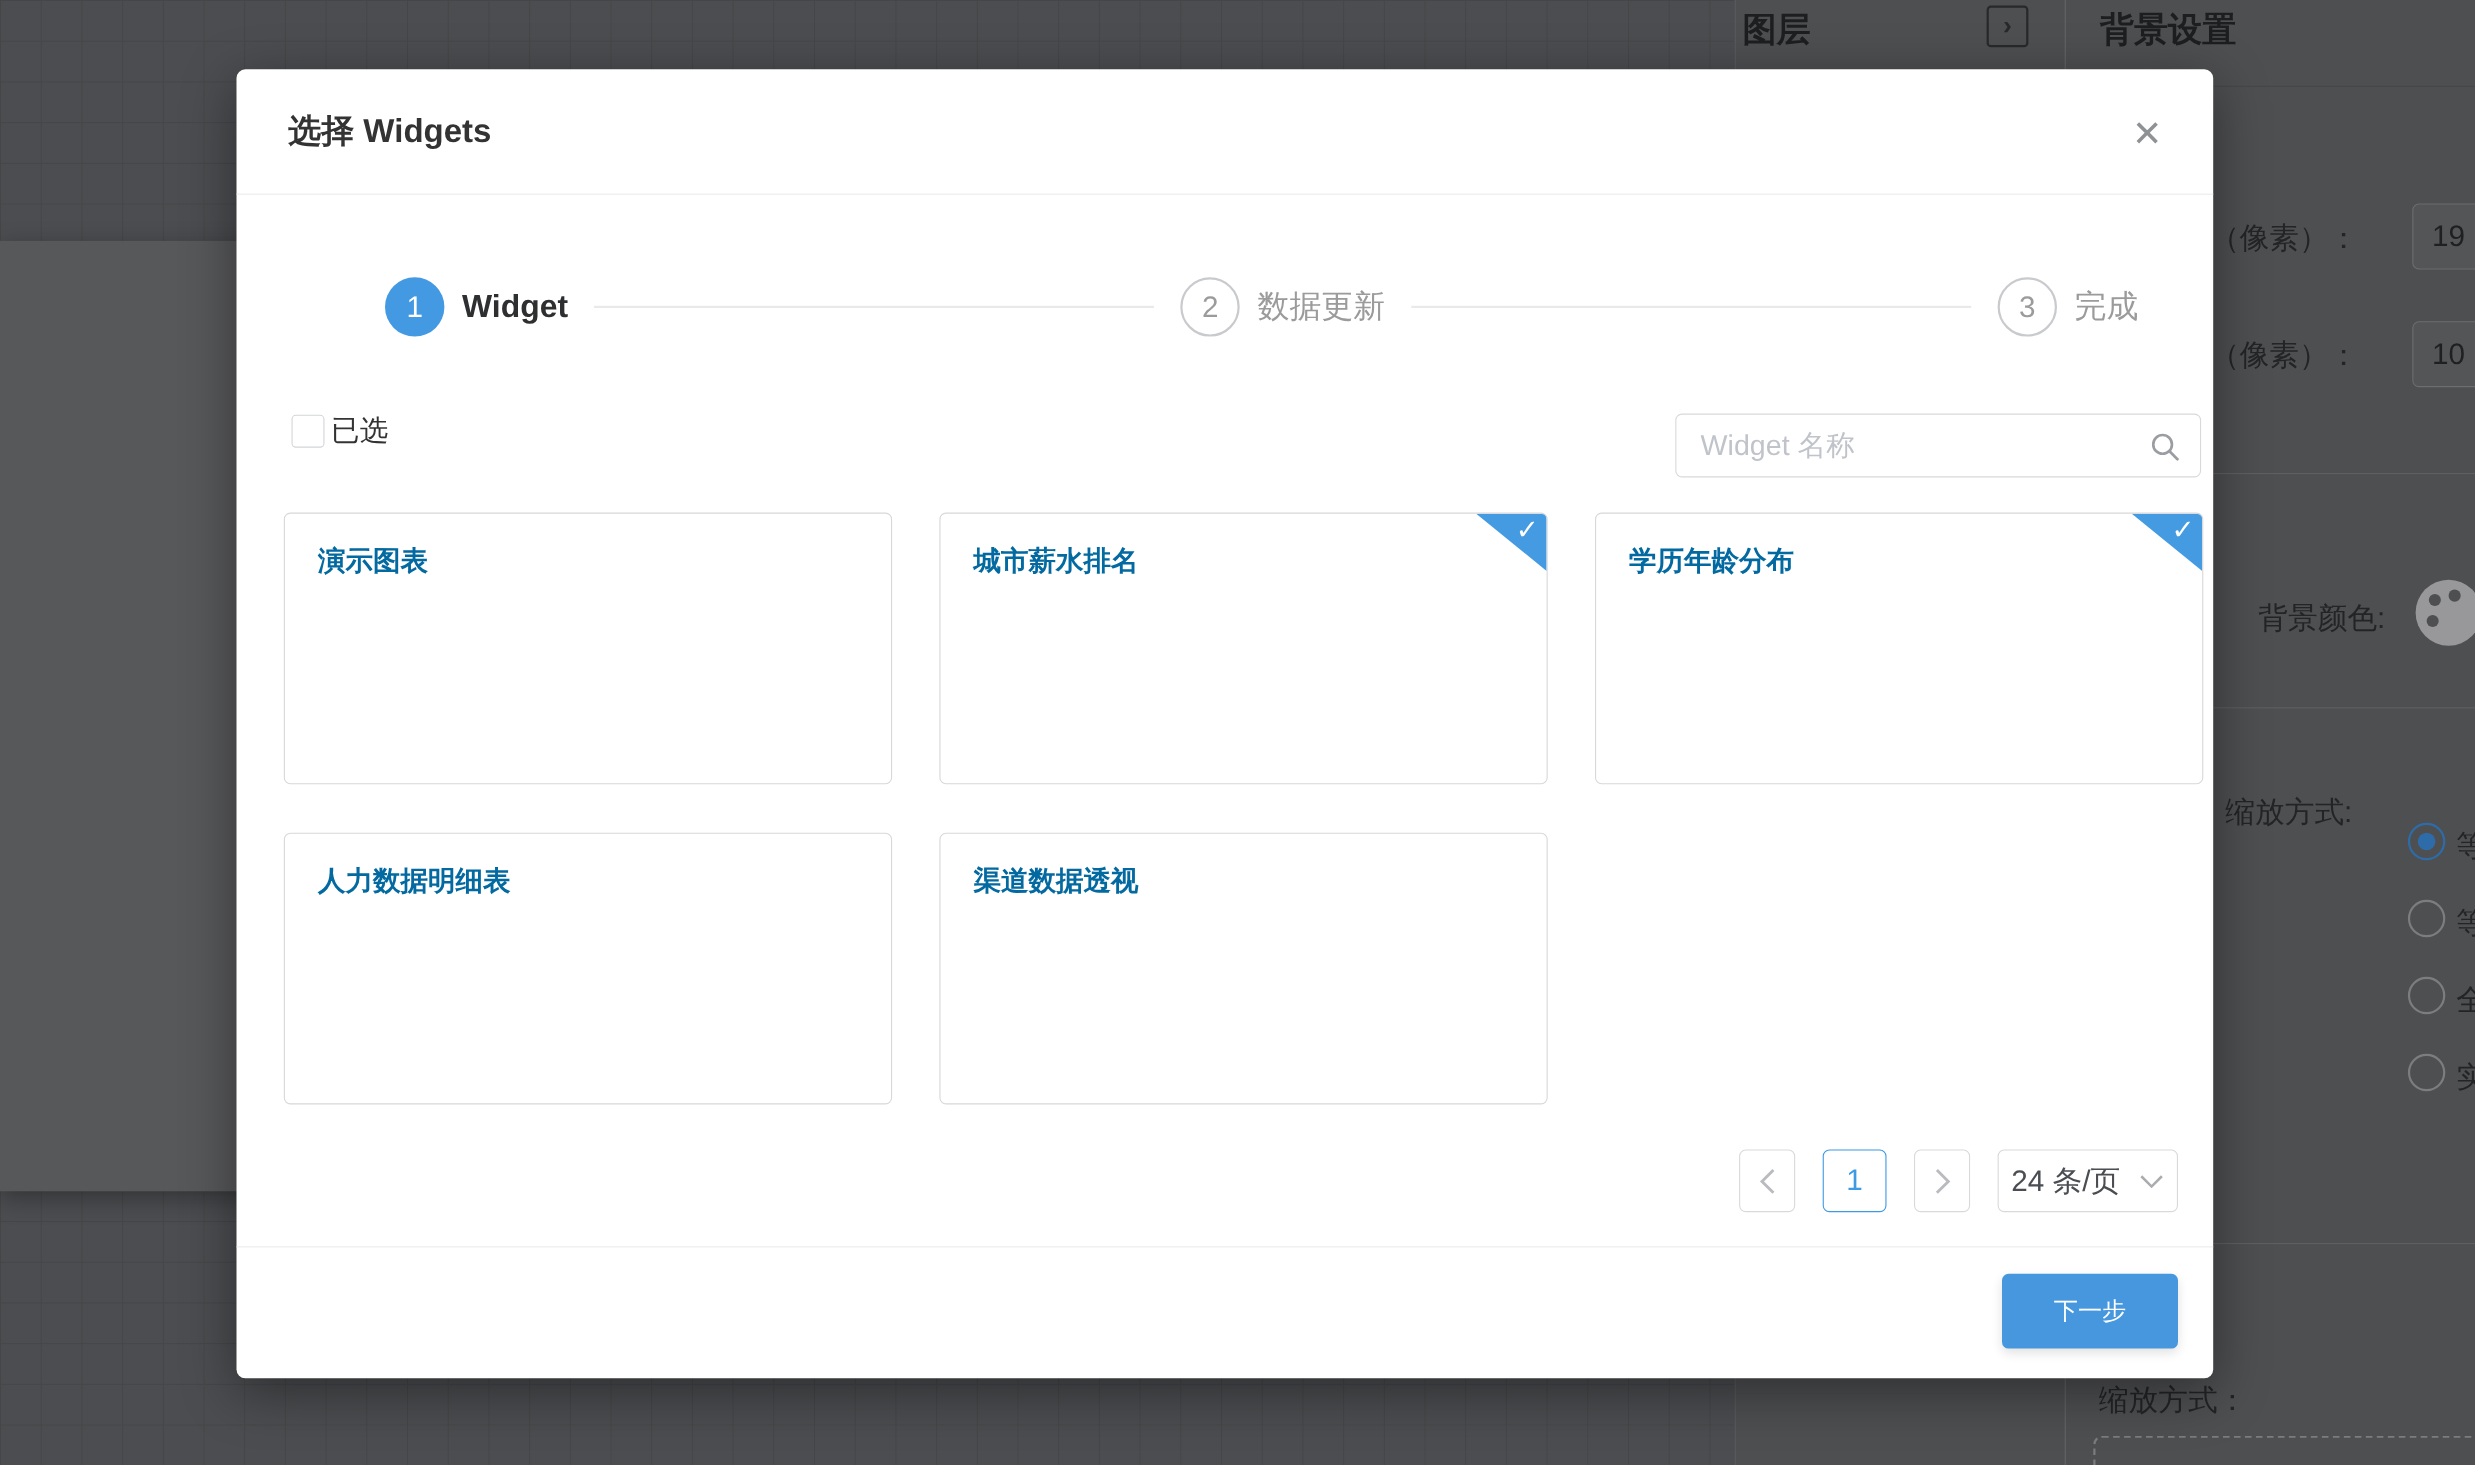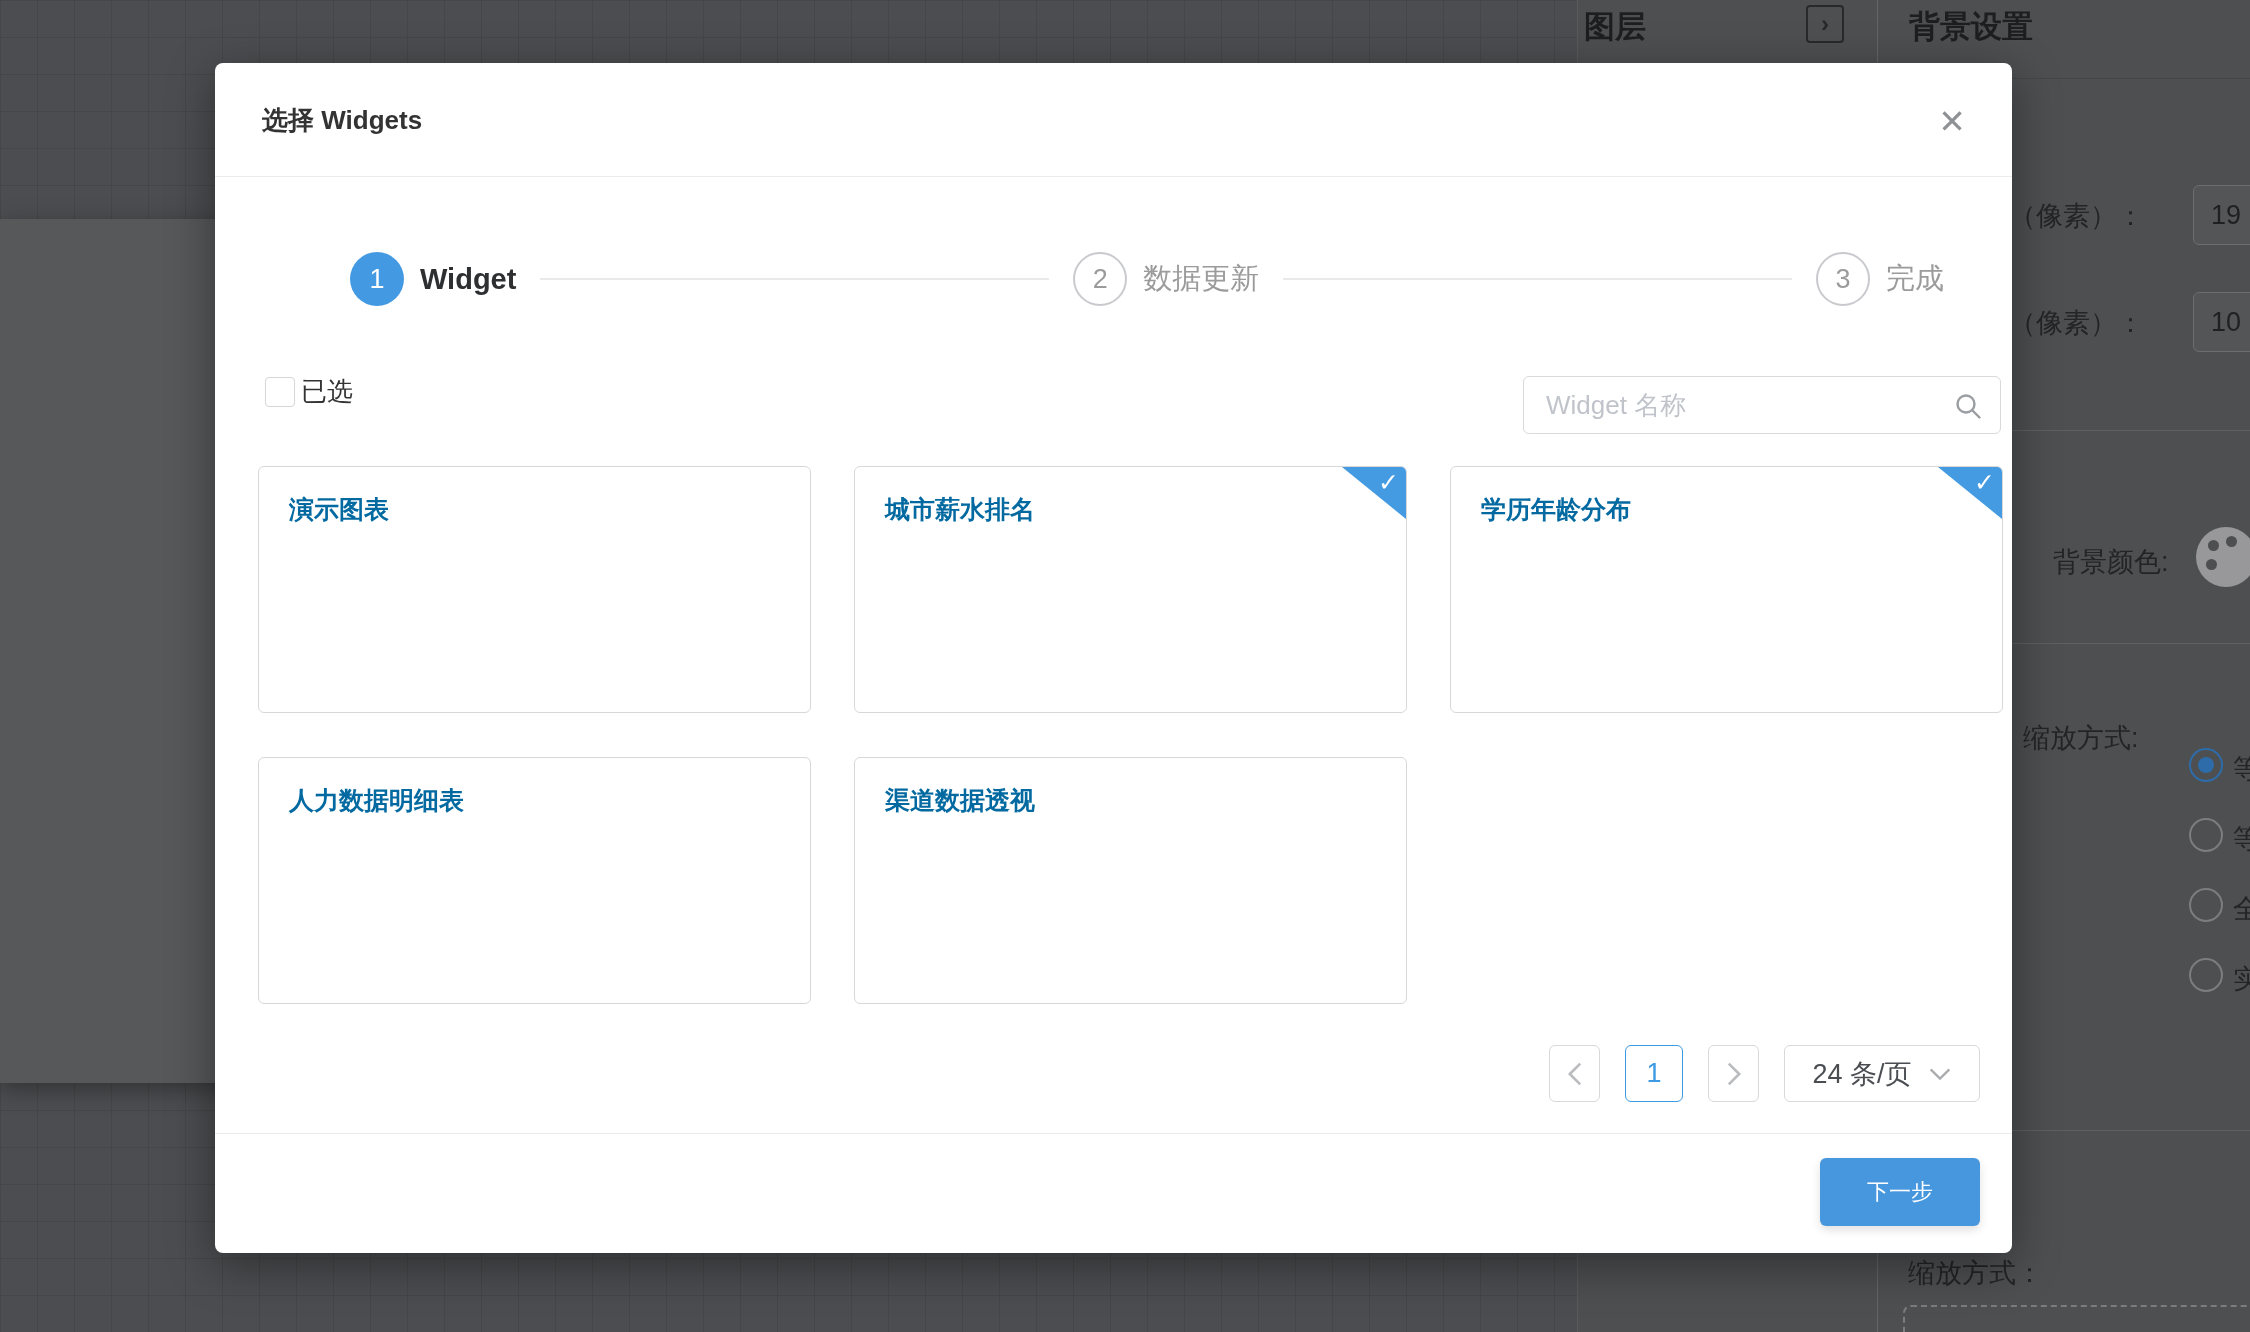--- a/index.html
+++ b/index.html
@@ -49,21 +49,21 @@
   .upload-dashed { position:absolute; left:1903px; top:1305px; width:400px; height:90px;
     border:2px dashed #7b7c7e; border-radius:8px; }
 
   
   .modal { position:absolute; left:215px; top:63px; width:1797px; height:1190px;
     background:#fff; border-radius:8px; box-shadow:0 12px 48px rgba(0,0,0,.4); }
 
   .modal-header { position:absolute; left:0; top:0; width:100%; height:114px;
     border-bottom:1px solid #ececec; }
   .modal-title { position:absolute; left:47px; top:0; line-height:114px;
-    font-size:26px; font-weight:600; color:#333; }
+    font-size:30px; font-weight:600; color:#333; }
   .modal-close { position:absolute; right:38px; top:36px; width:44px; height:44px;
     color:#8f9295; font-size:33px; font-weight:300; display:flex; align-items:center;
     justify-content:center; cursor:pointer; }
 
   
   .steps { position:absolute; left:135px; right:68px; top:187px; height:58px;
     display:flex; align-items:center; }
   .step-circle { width:54px; height:54px; border-radius:50%; flex:0 0 auto;
     display:flex; align-items:center; justify-content:center; font-size:27px; }
   .step-circle.active { background:#449ae2; color:#fff; }
@@ -95,21 +95,21 @@
     border-left:64px solid transparent; border-top:52px solid #459be2; }
   .corner-check { position:absolute; top:0; right:7px; color:#fff; font-size:25px; line-height:30px; }
 
   
   .pagination { position:absolute; right:32px; top:982px; height:57px;
     display:flex; align-items:center; gap:25px; }
   .pg-btn { height:57px; background:#fff; border:1px solid #d9d9d9; border-radius:6px;
     display:flex; align-items:center; justify-content:center; }
   .pg-arrow { width:51px; }
   .pg-page { width:58px; font-size:27px; color:#3d9ae3; border-color:#3d9ae3; font-weight:500; }
-  .pg-size { width:196px; font-size:27px; color:#4a4d52; gap:16px; }
+  .pg-size { width:164px; font-size:27px; color:#4a4d52; gap:16px; }
 
   
   .modal-footer { position:absolute; left:0; top:1070px; width:100%; height:120px;
     border-top:1px solid #ececec; }
   .next-btn { position:absolute; right:32px; top:24px; width:160px; height:68px;
     background:#4697dd; border:none; border-radius:6px; color:#fff; font-size:22px;
     font-family:inherit; box-shadow:0 4px 10px rgba(0,0,0,.12); cursor:pointer; }
 </style>
 </head>
 <body>

